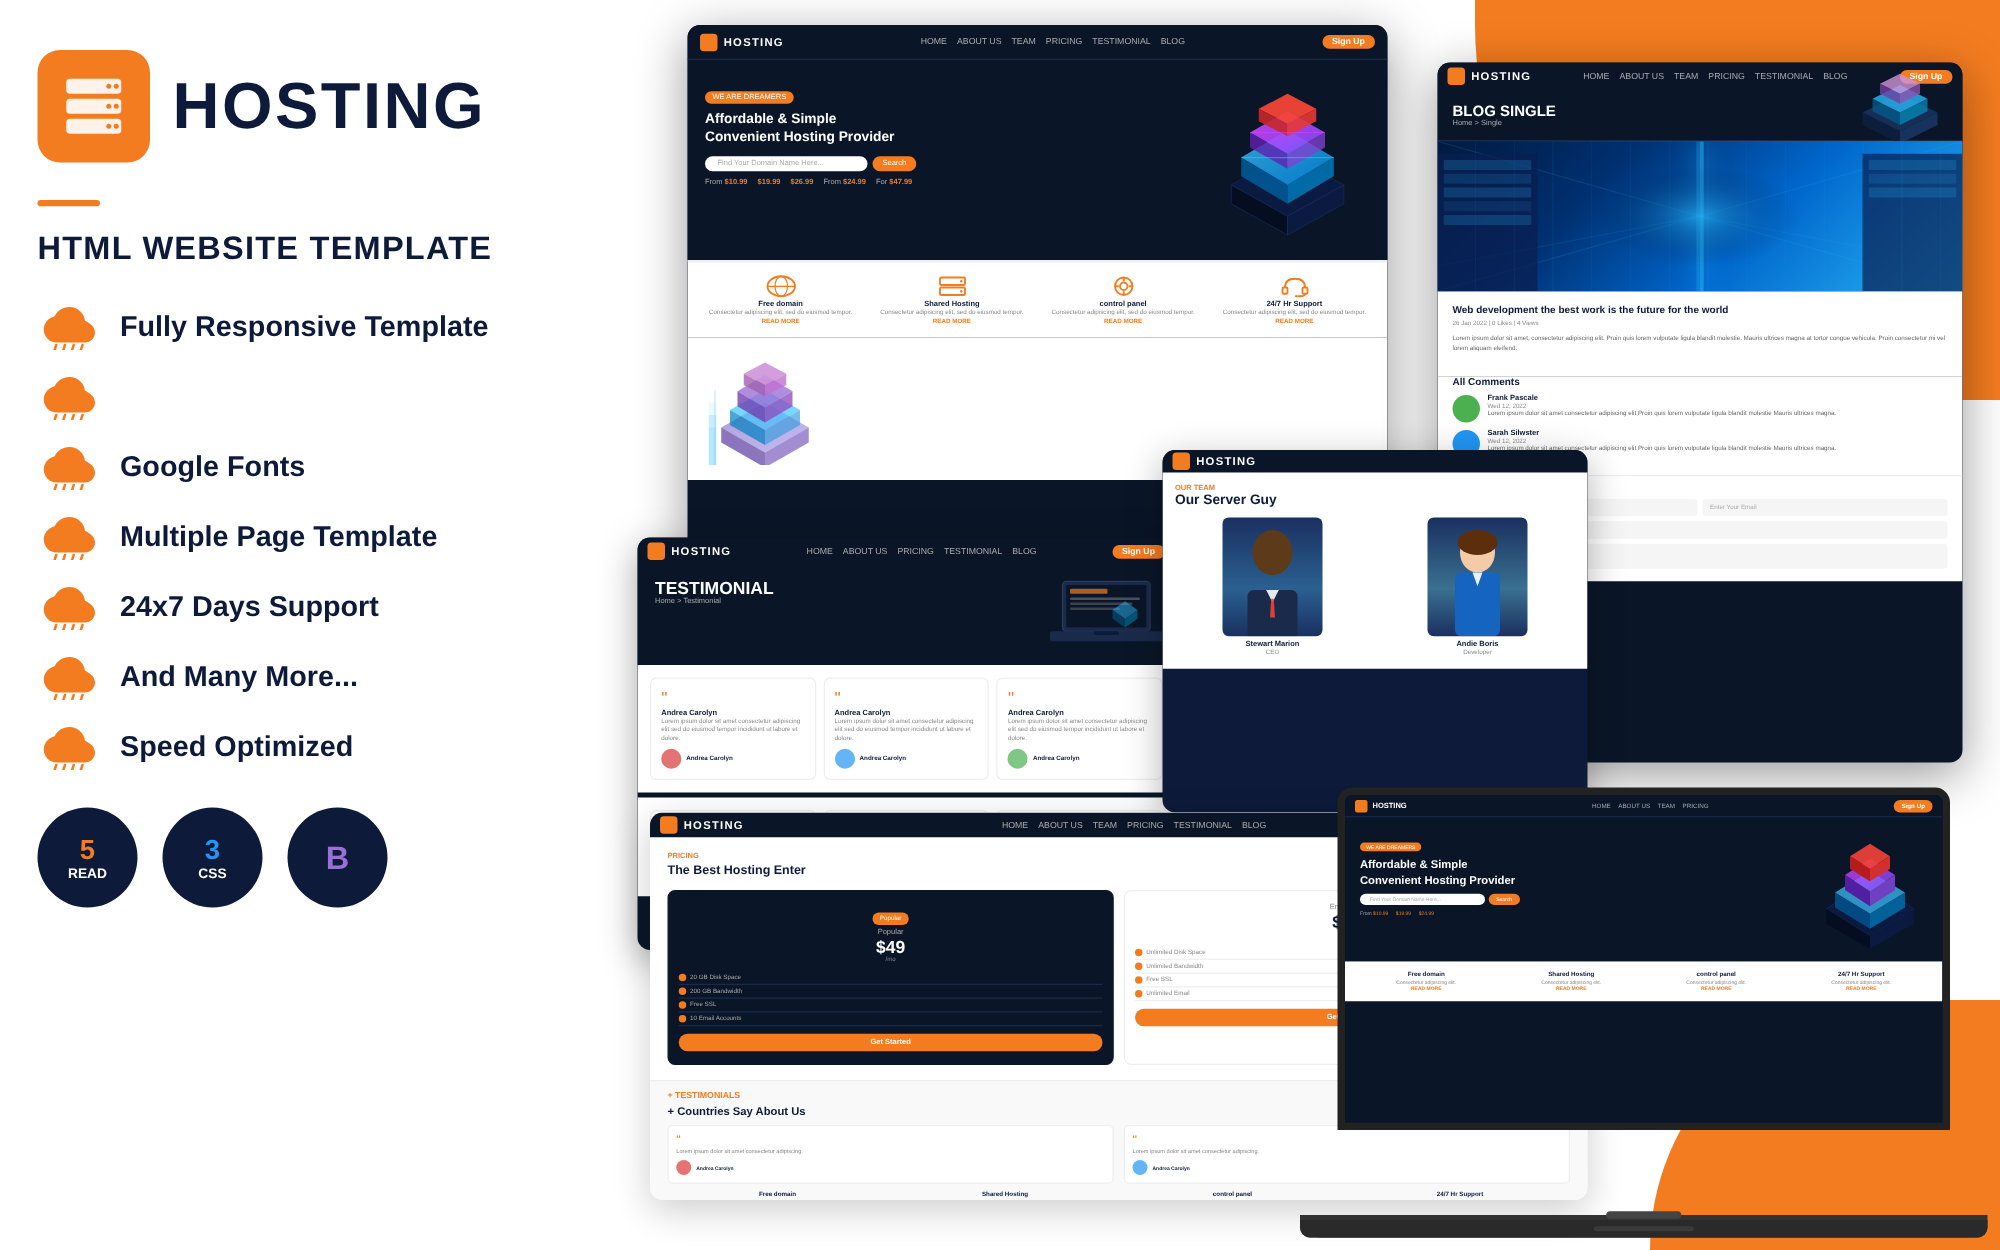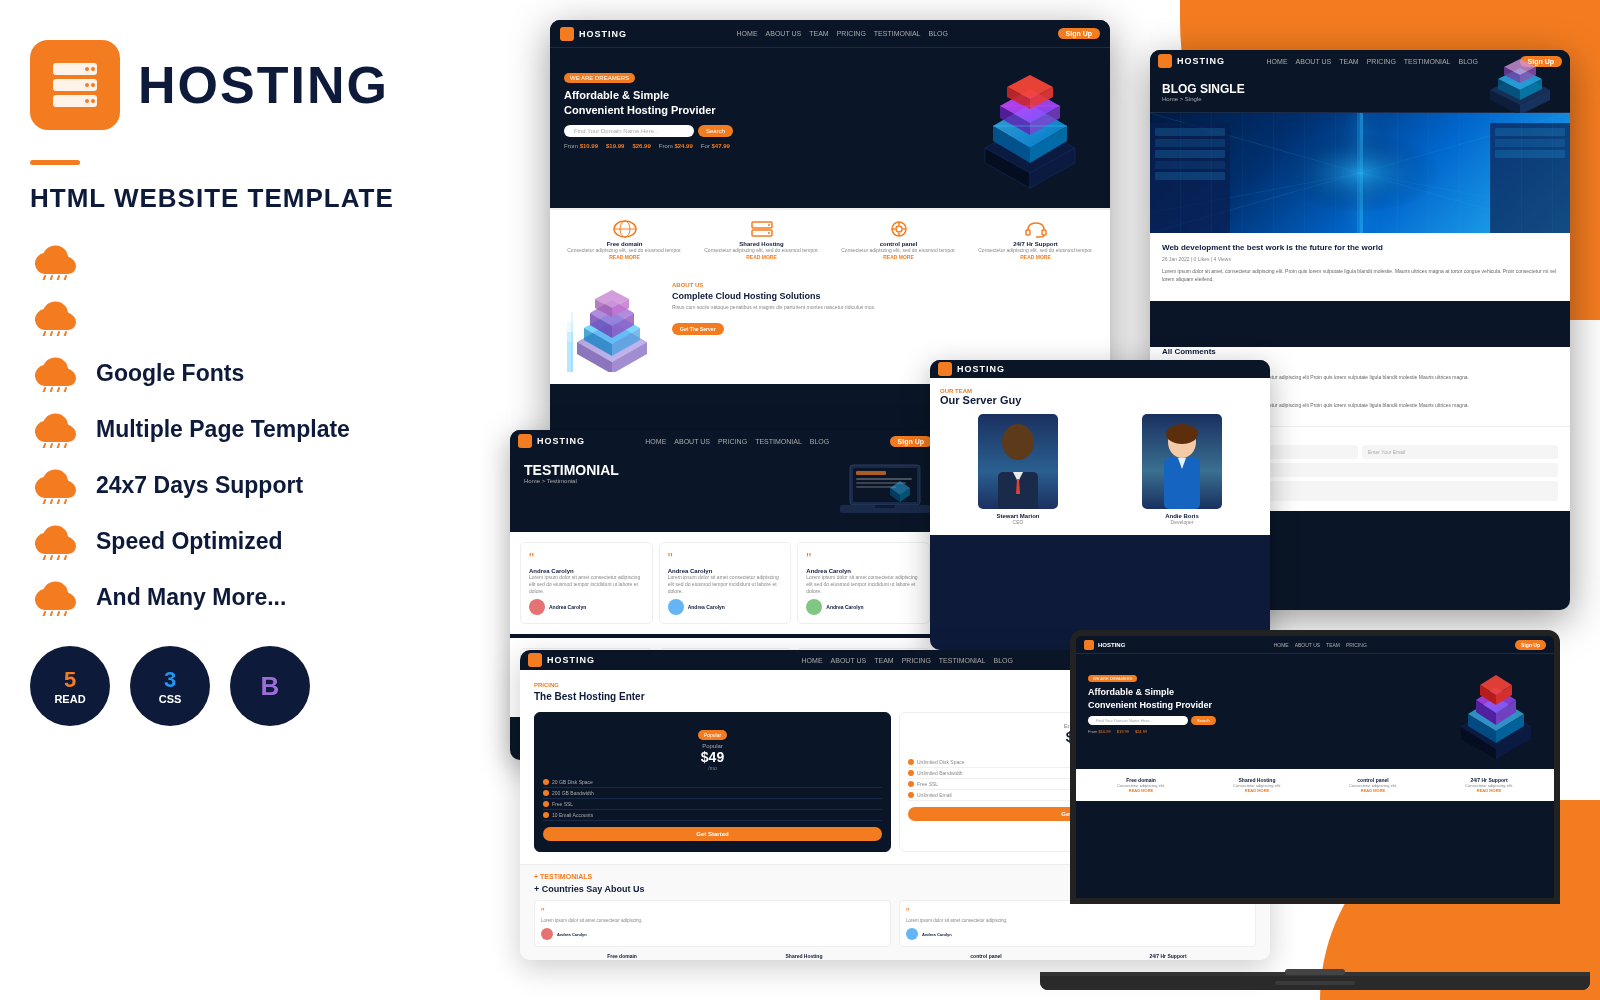--- a/index.html
+++ b/index.html
@@ -434,21 +434,20 @@
     }
     .blog-desc {
       font-size: 5px;
       color: #666;
       line-height: 1.5;
       margin-bottom: 8px;
     }
     .comments-section {
       padding: 0 12px 8px;
       background: #fff;
-      margin-top: 46px;
     }
     .comments-title {
       font-size: 8px;
       font-weight: 700;
       color: #0d1a3a;
       margin-bottom: 6px;
     }
     .comment-item {
       display: flex;
       gap: 6px;
@@ -845,20 +844,21 @@
       <div class="cloud-icon">
         <svg viewBox="0 0 48 38">
           <path class="cloud-svg" d="M38 14.5c-0.7-6.3-6-11-12.5-11-5.2 0-9.7 3-11.8 7.4C9.2 11.8 5 16.3 5 21.5 5 27.3 9.7 32 15.5 32H38c4.4 0 8-3.6 8-8s-3.6-7.5-8-9.5z"></path>
 
           <line x1="15" y1="34" x2="13" y2="40" stroke="#f47c20" stroke-width="2" stroke-linecap="round"></line>
           <line x1="22" y1="34" x2="20" y2="40" stroke="#f47c20" stroke-width="2" stroke-linecap="round"></line>
           <line x1="29" y1="34" x2="27" y2="40" stroke="#f47c20" stroke-width="2" stroke-linecap="round"></line>
           <line x1="36" y1="34" x2="34" y2="40" stroke="#f47c20" stroke-width="2" stroke-linecap="round"></line>
         </svg>
       </div>
+      <span class="feature-label">Fully Responsive Template</span>
     </li>
     <li class="feature-item">
       <div class="cloud-icon">
         <svg viewBox="0 0 48 38">
           <path class="cloud-svg" d="M38 14.5c-0.7-6.3-6-11-12.5-11-5.2 0-9.7 3-11.8 7.4C9.2 11.8 5 16.3 5 21.5 5 27.3 9.7 32 15.5 32H38c4.4 0 8-3.6 8-8s-3.6-7.5-8-9.5z"></path>
           <line x1="15" y1="34" x2="13" y2="40" stroke="#f47c20" stroke-width="2" stroke-linecap="round"></line>
           <line x1="22" y1="34" x2="20" y2="40" stroke="#f47c20" stroke-width="2" stroke-linecap="round"></line>
           <line x1="29" y1="34" x2="27" y2="40" stroke="#f47c20" stroke-width="2" stroke-linecap="round"></line>
           <line x1="36" y1="34" x2="34" y2="40" stroke="#f47c20" stroke-width="2" stroke-linecap="round"></line>
         </svg>
@@ -903,33 +903,33 @@
     <li class="feature-item">
       <div class="cloud-icon">
         <svg viewBox="0 0 48 38">
           <path class="cloud-svg" d="M38 14.5c-0.7-6.3-6-11-12.5-11-5.2 0-9.7 3-11.8 7.4C9.2 11.8 5 16.3 5 21.5 5 27.3 9.7 32 15.5 32H38c4.4 0 8-3.6 8-8s-3.6-7.5-8-9.5z"></path>
           <line x1="15" y1="34" x2="13" y2="40" stroke="#f47c20" stroke-width="2" stroke-linecap="round"></line>
           <line x1="22" y1="34" x2="20" y2="40" stroke="#f47c20" stroke-width="2" stroke-linecap="round"></line>
           <line x1="29" y1="34" x2="27" y2="40" stroke="#f47c20" stroke-width="2" stroke-linecap="round"></line>
           <line x1="36" y1="34" x2="34" y2="40" stroke="#f47c20" stroke-width="2" stroke-linecap="round"></line>
         </svg>
       </div>
-      <span class="feature-label">Speed Optimized</span>
+      <span class="feature-label">And Many More...</span>
     </li>
     <li class="feature-item">
       <div class="cloud-icon">
         <svg viewBox="0 0 48 38">
           <path class="cloud-svg" d="M38 14.5c-0.7-6.3-6-11-12.5-11-5.2 0-9.7 3-11.8 7.4C9.2 11.8 5 16.3 5 21.5 5 27.3 9.7 32 15.5 32H38c4.4 0 8-3.6 8-8s-3.6-7.5-8-9.5z"></path>
           <line x1="15" y1="34" x2="13" y2="40" stroke="#f47c20" stroke-width="2" stroke-linecap="round"></line>
           <line x1="22" y1="34" x2="20" y2="40" stroke="#f47c20" stroke-width="2" stroke-linecap="round"></line>
           <line x1="29" y1="34" x2="27" y2="40" stroke="#f47c20" stroke-width="2" stroke-linecap="round"></line>
           <line x1="36" y1="34" x2="34" y2="40" stroke="#f47c20" stroke-width="2" stroke-linecap="round"></line>
         </svg>
       </div>
-      <span class="feature-label">And Many More...</span>
+      <span class="feature-label">Speed Optimized</span>
     </li>
   </ul>
 
   <div class="tech-badges">
     <div class="badge badge-html">
       <span class="badge-icon">5</span>
       <span>READ</span>
     </div>
     <div class="badge badge-css">
       <span class="badge-icon" style="color:#2196f3">3</span>
@@ -1099,28 +1099,20 @@
 
           <polygon points="50,26 33,17 50,8 67,17" fill="#ce93d8" opacity="0.9"></polygon>
           <polygon points="33,17 33,26 50,35 50,26" fill="#a060b0" opacity="0.8"></polygon>
           <polygon points="67,17 67,26 50,35 50,26" fill="#c070d0" opacity="0.8"></polygon>
 
           <line x1="10" y1="30" x2="10" y2="90" stroke="rgba(64,196,255,0.3)" stroke-width="1"></line>
           <rect x="5" y="50" width="6" height="40" fill="rgba(64,196,255,0.2)"></rect>
           <rect x="5" y="60" width="6" height="30" fill="rgba(64,196,255,0.15)"></rect>
           <rect x="5" y="40" width="6" height="50" fill="rgba(64,196,255,0.1)"></rect>
         </svg>
-      </div>
-      <div class="mini-about-text">
-        <div class="mini-about-badge">ABOUT US</div>
-        <div class="mini-about-title">Complete Cloud Hosting Solutions</div>
-        <div class="mini-about-desc">Risus cum sociis natoque penatibus et magnis dis parturient montes nascetur ridiculus mus.</div>
-        <div style="margin-top:6px;">
-          <span style="background:#f47c20; color:#fff; font-size:5px; padding:3px 8px; border-radius:10px; font-weight:700;">Get The Server</span>
-        </div>
       </div>
     </div>
   </div>
 
   <div class="screen-blog">
 
     <div class="blog-nav">
       <div class="mini-nav-logo">
         <div class="mini-logo-box"></div>
         <span class="mini-logo-text">HOSTING</span>

